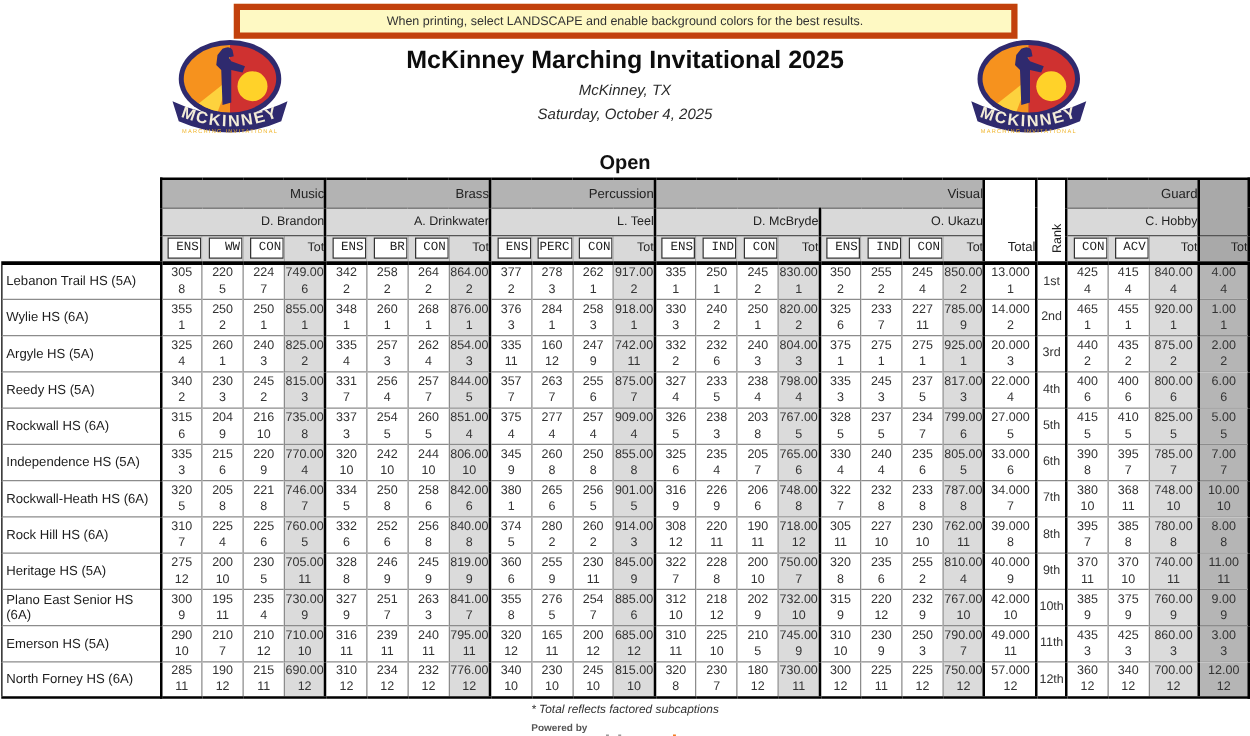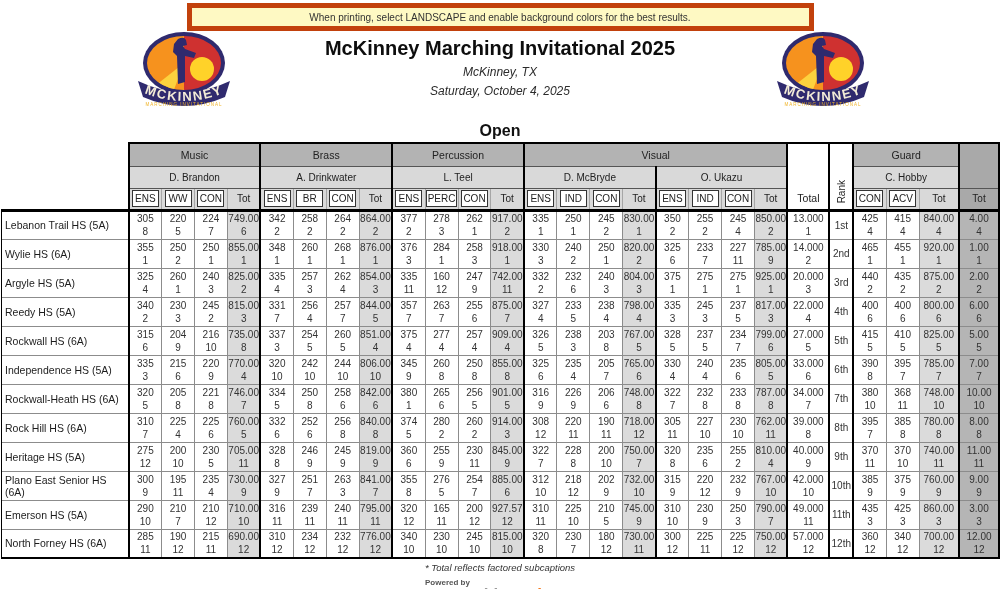--- a/index.html
+++ b/index.html
@@ -16,26 +16,26 @@
   .titles { text-align:center; padding-top:6px; }
   .event-title { font-size:20px; font-weight:bold; color:#0d0d0d; }
   .event-sub { font-size:12px; font-style:italic; color:#2b2b2b; margin-top:5px; }
   .logo { position:absolute; top:0; width:112px; height:82px; }
   .logo.left  { left:128px; }
   .logo.right { left:767px; }
   .class-label { text-align:center; font-size:16px; font-weight:bold; color:#111; margin:7px 0 0; }
 
   table { border-collapse:collapse; table-layout:fixed; margin:2px 0 0 1px; }
   th,td { padding:0; font-weight:normal; text-align:center; overflow:hidden; }
-  thead th { font-size:10px; color:#222; }
+  thead th { font-size:10px; color:#222;text-align:right; }
   thead tr.r1 { height:23px; } thead tr.r2 { height:22px; } thead tr.r3 { height:22px; }
   .t1 { background:#b3b3b3; border-top:2px solid #000; border-bottom:1px solid #555; font-size:10.5px; }
   .t2 { background:#d9d9d9; border-bottom:1px solid #555; }
   .t3 { background:#d9d9d9; border-left:1px solid #a6a6a6; }
-  .box { display:inline-block; background:#fff; border:1px solid #333; min-width:27px; padding:2px 1px; font-size:10px; }
+  .box { display:inline-block; background:#fff; border:1px solid #333; min-width:27px; padding:2px 1px; font-size:10px;font-family:Liberation Mono, monospace; }
   .nameHead { background:#fff; border:0; }
   .totalHead,.rankHead { background:#fff; vertical-align:bottom; border-top:2px solid #000; font-size:10.5px; }
   .totalHead { padding-bottom:5px; }
   .rot { writing-mode:vertical-rl; transform:rotate(180deg); display:inline-block; font-size:10px; margin-bottom:3px; }
   .ftotTop { background:#a9a9a9; border-top:2px solid #000; border-bottom:1px solid #555; }
   .ftotLbl { background:#a9a9a9; font-size:10px; }
   .secL { border-left:2px solid #000 !important; }
   .brR  { border-right:2px solid #000 !important; }
 
   tbody td { border-top:1px solid #8c8c8c; border-left:1px solid #8c8c8c; height:29px; font-size:10px; color:#333; background:#fff; }
@@ -1270,21 +1270,21 @@
         </td>
         <td>
           <div class="cv">165</div>
           <div class="cr">11</div>
         </td>
         <td>
           <div class="cv">200</div>
           <div class="cr">12</div>
         </td>
         <td class="tot">
-          <div class="cv">927.57</div>
+          <div class="cv">685.00</div>
           <div class="cr">12</div>
         </td>
         <td class="secL">
           <div class="cv">310</div>
           <div class="cr">11</div>
         </td>
         <td>
           <div class="cv">225</div>
           <div class="cr">10</div>
         </td>

